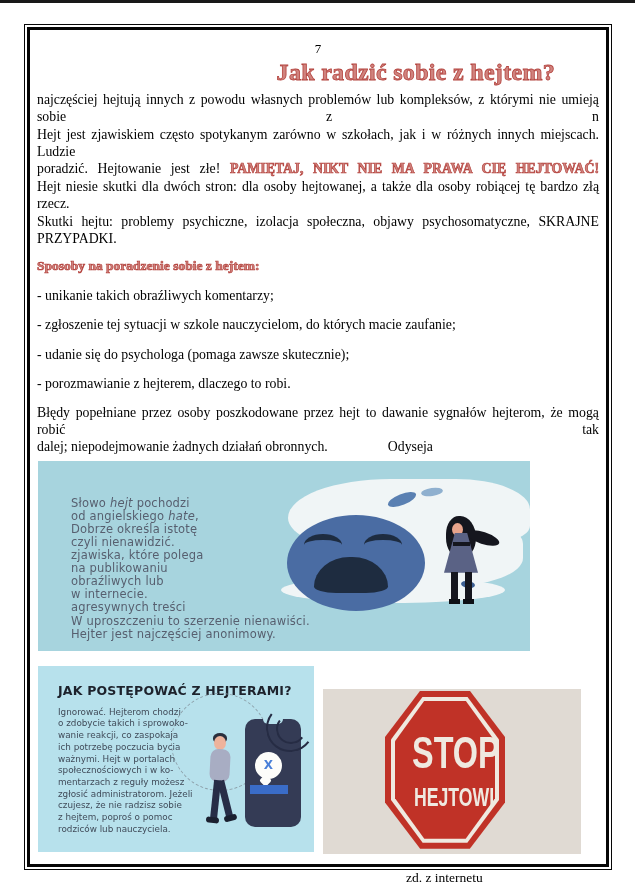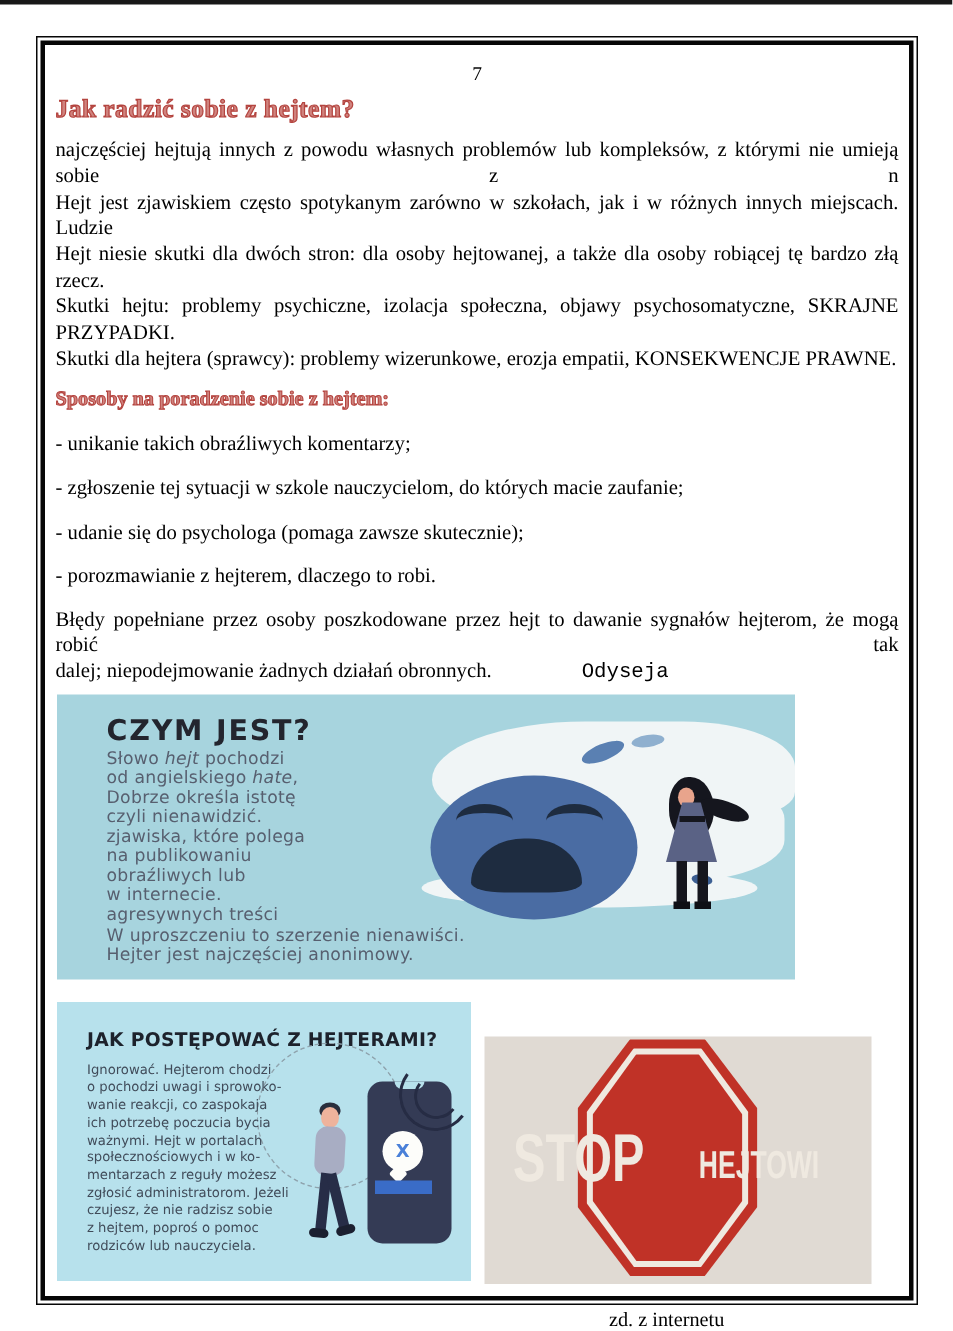--- a/index.html
+++ b/index.html
@@ -3,27 +3,27 @@
 <meta charset="utf-8">
 <style>
   html,body{margin:0;padding:0;background:#fff;}
   body{width:635px;height:887px;position:relative;overflow:hidden;
        font-family:"Liberation Serif",serif;color:#000;}
   .top-strip{position:absolute;left:0;top:0;width:635px;height:3px;background:#181818;}
   .frame{position:absolute;left:24px;top:24px;width:586px;height:844px;border:1px solid #060606;}
   .frame-inner{position:absolute;inset:2px;border:3px solid #060606;}
   .content{position:absolute;left:12px;right:12px;top:6px;bottom:6px;font-size:13.8px;line-height:17.4px;}
   .pagenum{text-align:center;margin-top:9px;font-size:13px;}
-  .title{text-align:left;padding-right:44px;margin-top:7px;font-size:17px;font-weight:bold;
+  .title{text-align:right;padding-right:44px;margin-top:7px;font-size:24px;font-weight:bold;
          color:var(--accent_red_fill);-webkit-text-stroke:0.8px var(--accent_red);letter-spacing:0.3px;}
   .intro{margin-top:9px;}
   .line{text-align:left;white-space:normal;}
   .line.just{text-align:justify;text-align-last:justify;}
   .red-strong{color:var(--accent_red_fill);-webkit-text-stroke:0.7px var(--accent_red);font-weight:bold;}
-  .gap-before{margin-left:60px;font-family:Liberation Mono, monospace;}
+  .gap-before{margin-left:60px;}
   .ways-heading{margin-top:10px;font-size:13.5px;font-weight:bold;
         color:var(--accent_red_fill);-webkit-text-stroke:0.7px var(--accent_red);}
   .ways{margin-top:10px;}
   .way{margin-bottom:11px;margin-top:12px;}
   .mistakes{margin-top:0;}
   .fig{position:relative;overflow:hidden;}
   .fig1{margin-top:5px;margin-left:1px;width:492px;height:190px;background:var(--info_what_bg);}
   .row2{margin-top:15px;display:flex;align-items:flex-start;}
   .fig2{margin-left:1px;width:276px;height:186px;background:var(--info_how_bg);}
   .fig3{margin-left:9px;margin-top:23px;width:258px;height:165px;background:var(--stop_bg);}
@@ -96,21 +96,21 @@
   .p-leg.r{left:24px;transform:rotate(-14deg);}
   .p-shoe{position:absolute;width:13px;height:6px;background:#1b2030;border-radius:3px;}
   .p-shoe.l{left:8px;top:89px;transform:rotate(6deg);}
   .p-shoe.r{left:26px;top:87px;transform:rotate(-16deg);}
   
   .oct-wrap{position:absolute;left:62px;top:2px;width:120px;height:158px;}
   .oct{position:absolute;clip-path:polygon(29.3% 0,70.7% 0,100% 29.3%,100% 70.7%,70.7% 100%,29.3% 100%,0 70.7%,0 29.3%);}
   .oct.red1{inset:0;background:var(--stop_red);}
   .oct.white{inset:6px;background:var(--stop_white);}
   .oct.red2{inset:10px;background:var(--stop_red);}
-  .stop-text{position:absolute;inset:10px;display:flex;flex-direction:row;align-items:center;
+  .stop-text{position:absolute;inset:10px;display:flex;flex-direction:column;align-items:flex-start;
              justify-content:center;color:var(--stop_white);font-family:"Liberation Sans",sans-serif;
              font-weight:bold;z-index:2;}
   .stop1{font-size:45px;line-height:1;transform:scaleX(0.72);letter-spacing:0;}
   .stop2{font-size:26px;line-height:1;margin-top:9px;transform:scaleX(0.68);letter-spacing:0;}
 </style>
 </head>
 <body>
 
 <div class="top-strip"></div>
 
@@ -118,23 +118,23 @@
   <div class="frame-inner"></div>
   <div class="content">
 
     <div class="pagenum">7</div>
     <div class="title">Jak radzić sobie z hejtem?</div>
 
     <div class="intro">
 
     <div class="line just"><span>najczęściej hejtują innych z powodu własnych problemów lub kompleksów, z którymi nie umieją sobie z n</span></div>
         <div class="line just"><span>Hejt jest zjawiskiem często spotykanym zarówno w szkołach, jak i w różnych innych miejscach. Ludzie</span></div>
+        <div class="line just"><span>poradzić. Hejtowanie jest złe! </span><span class="red-strong">PAMIĘTAJ, NIKT NIE MA PRAWA CIĘ HEJTOWAĆ!</span></div>
         <div class="line just"><span>Hejt niesie skutki dla dwóch stron: dla osoby hejtowanej, a także dla osoby robiącej tę bardzo złą rzecz.</span></div>
         <div class="line just"><span>Skutki hejtu: problemy psychiczne, izolacja społeczna, objawy psychosomatyczne, SKRAJNE PRZYPADKI.</span></div>
-        <div class="line"><span>Skutki dla hejtera (sprawcy): problemy wizerunkowe, erozja empatii, KONSEKWENCJE PRAWNE.</span></div>
       </div>
 
     <div class="ways-heading">Sposoby na poradzenie sobie z hejtem:</div>
 
     <div class="ways">
 
     <div class="way">-  unikanie takich obraźliwych komentarzy;</div>
         <div class="way">- zgłoszenie tej sytuacji  w szkole nauczycielom, do których macie zaufanie;</div>
         <div class="way">-  udanie się do psychologa (pomaga zawsze skutecznie);</div>
         <div class="way">-  porozmawianie z hejterem, dlaczego to robi.</div>
@@ -162,21 +162,20 @@
         <div class="w-strand"></div>
         <div class="w-head"></div>
         <div class="w-dress"></div>
         <div class="w-belt"></div>
         <div class="w-leg l"></div>
         <div class="w-leg r"></div>
         <div class="w-foot l"></div>
         <div class="w-foot r"></div>
       </div>
       <div class="splat"></div>
-      <div class="fig1-title">CZYM JEST?</div>
       <div class="fig1-lines">
 
       <div class="ig-line">Słowo <i>hejt</i> pochodzi</div>
           <div class="ig-line">od angielskiego <i>hate</i>,</div>
           <div class="ig-line">Dobrze określa istotę</div>
           <div class="ig-line">czyli nienawidzić.</div>
           <div class="ig-line">zjawiska, które polega</div>
           <div class="ig-line">na publikowaniu</div>
           <div class="ig-line">obraźliwych lub</div>
           <div class="ig-line">w internecie.</div>
@@ -204,21 +203,21 @@
           <div class="p-torso"></div>
           <div class="p-leg l"></div>
           <div class="p-leg r"></div>
           <div class="p-shoe l"></div>
           <div class="p-shoe r"></div>
         </div>
         <div class="fig2-title">JAK POSTĘPOWAĆ Z HEJTERAMI?</div>
         <div class="fig2-lines">
 
         <div class="ig-line">Ignorować. Hejterom chodzi</div>
-            <div class="ig-line">o pochodzi uwagi i sprowoko-</div>
+            <div class="ig-line">o zdobycie takich i sprowoko-</div>
             <div class="ig-line">wanie reakcji, co zaspokaja</div>
             <div class="ig-line">ich potrzebę poczucia bycia</div>
             <div class="ig-line">ważnymi. Hejt w portalach</div>
             <div class="ig-line">społecznościowych i w ko-</div>
             <div class="ig-line">mentarzach z reguły możesz</div>
             <div class="ig-line">zgłosić administratorom. Jeżeli</div>
             <div class="ig-line">czujesz, że nie radzisz sobie</div>
             <div class="ig-line">z hejtem, poproś o pomoc</div>
             <div class="ig-line">rodziców lub nauczyciela.</div>
           </div>

